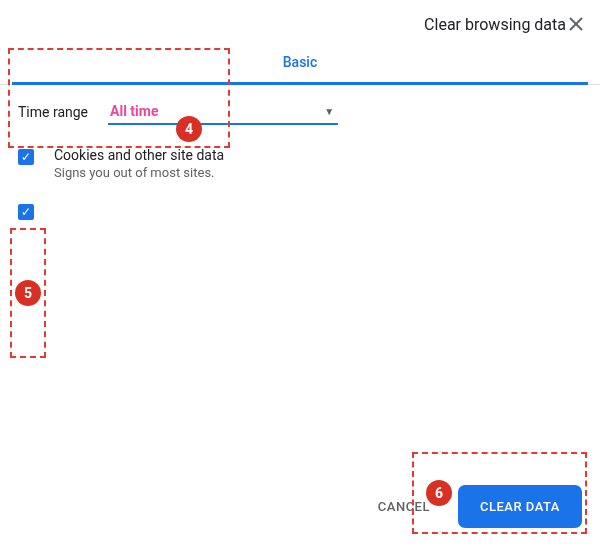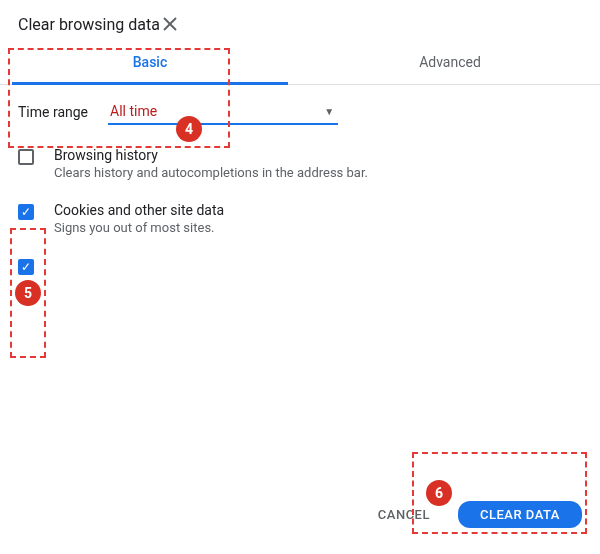--- a/index.html
+++ b/index.html
@@ -12,21 +12,21 @@
       font-size: 14px;
       color: #202124;
       width: 600px;
       height: 554px;
       position: relative;
       background: #fff;
     }
     .dialog-header {
       display: flex;
       align-items: center;
-      justify-content: flex-start;
+      justify-content: flex-end;
       padding: 14px 18px 6px 18px;
     }
     .dialog-title {
       font-size: 16px;
       font-weight: 400;
       color: #202124;
     }
     .close-btn {
       width: 20px;
       height: 20px;
@@ -77,21 +77,22 @@
     .time-range-select {
       display: flex;
       align-items: center;
       justify-content: space-between;
       border-bottom: 2px solid #1a73e8;
       padding: 4px 4px 4px 2px;
       min-width: 230px;
       cursor: pointer;
     }
     .time-range-value {
-      color: #b91c1c;
+      color: #ec4899;
+      font-weight: bold;
     }
     .dropdown-arrow {
       color: #5f6368;
       font-size: 10px;
     }
     .options {
       padding: 12px 18px 0 18px;
     }
     .option-row {
       display: flex;
@@ -145,26 +146,26 @@
     .cancel-btn {
       color: #5f6368;
       font-size: 13px;
       letter-spacing: 0.5px;
       cursor: pointer;
       font-weight: 500;
     }
     .clear-btn {
       background: #1a73e8;
       color: #fff;
-      padding: 6px 22px;
+      padding: 14px 22px;
       font-size: 13px;
       letter-spacing: 0.5px;
       cursor: pointer;
       font-weight: 500;
-      border-radius: 12px;
+      border-radius: 7px;
     }
     
     .anno-box {
       position: absolute;
       border: 2.5px dashed #e53935;
       pointer-events: none;
     }
     .anno-badge {
       position: absolute;
       width: 26px;
@@ -190,41 +191,31 @@
         <line x1="1" y1="1" x2="13" y2="13" stroke="#5f6368" stroke-width="2"></line>
         <line x1="13" y1="1" x2="1" y2="13" stroke="#5f6368" stroke-width="2"></line>
       </svg>
   </div>
 </div>
 
 <div class="tabs">
   <div class="tab active">
     <span>Basic</span>
   </div>
-  <div class="tab">
-    <span>Advanced</span>
-  </div>
 </div>
 
 <div class="time-range-row">
   <div class="time-range-label">Time range</div>
   <div class="time-range-select">
     <span class="time-range-value">All time</span>
     <span class="dropdown-arrow">▼</span>
   </div>
 </div>
 
 <div class="options">
-  <div class="option-row">
-    <div class="checkbox"></div>
-    <div class="option-text">
-      <div class="option-title">Browsing history</div>
-      <div class="option-desc">Clears history and autocompletions in the address bar.</div>
-    </div>
-  </div>
   <div class="option-row">
     <div class="checkbox checked"></div>
     <div class="option-text">
       <div class="option-title">Cookies and other site data</div>
       <div class="option-desc">Signs you out of most sites.</div>
     </div>
   </div>
   <div class="option-row">
     <div class="checkbox checked"></div>
     <div class="option-text">

